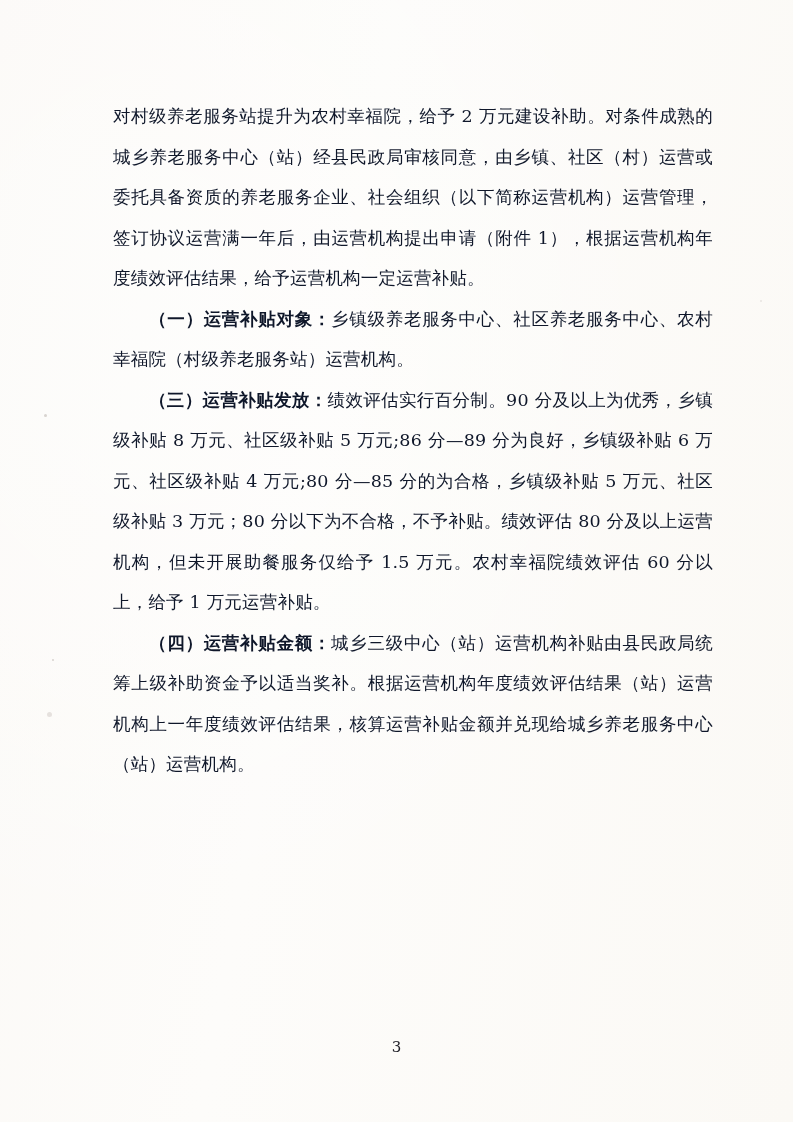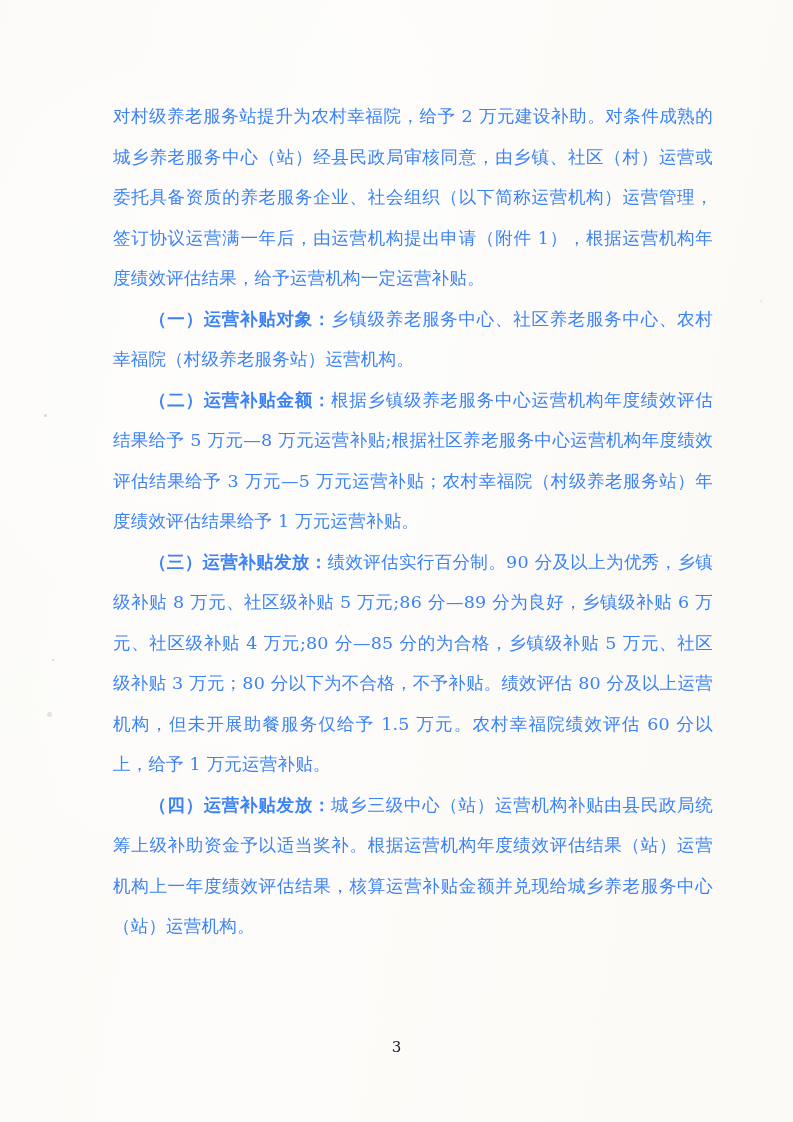--- a/index.html
+++ b/index.html
@@ -29,21 +29,21 @@
   .content {
     position: absolute;
     left: 113px;
     top: 96px;
     width: 600px;
   }
   p {
     margin: 0;
     font-size: 17.5px;
     line-height: 40.5px;
-    color: #3b82f6;
+    color: #0f172a;
     text-align: justify;
     text-justify: inter-ideograph;
     letter-spacing: 0.2px;
   }
   p.indent {
     text-indent: 36px;
   }
   .lead {
     font-weight: bold;
     margin-top: 10px;
@@ -85,29 +85,26 @@
   <div class="content">
 
     <p>
       <span>对村级养老服务站提升为农村幸福院，给予 2 万元建设补助。对条件成熟的城乡养老服务中心（站）经县民政局审核同意，由乡镇、社区（村）运营或委托具备资质的养老服务企业、社会组织（以下简称运营机构）运营管理，签订协议运营满一年后，由运营机构提出申请（附件 1），根据运营机构年度绩效评估结果，给予运营机构一定运营补贴。</span>
     </p>
 
     <p class="indent">
       <span class="lead">（一）运营补贴对象：</span><span>乡镇级养老服务中心、社区养老服务中心、农村幸福院（村级养老服务站）运营机构。</span>
     </p>
 
-    <p class="indent">
-      <span class="lead">（二）运营补贴金额：</span><span>根据乡镇级养老服务中心运营机构年度绩效评估结果给予 5 万元—8 万元运营补贴;根据社区养老服务中心运营机构年度绩效评估结果给予 3 万元—5 万元运营补贴；农村幸福院（村级养老服务站）年度绩效评估结果给予 1 万元运营补贴。</span>
-    </p>
 
     <p class="indent">
       <span class="lead">（三）运营补贴发放：</span><span>绩效评估实行百分制。90 分及以上为优秀，乡镇级补贴 8 万元、社区级补贴 5 万元;86 分—89 分为良好，乡镇级补贴 6 万元、社区级补贴 4 万元;80 分—85 分的为合格，乡镇级补贴 5 万元、社区级补贴 3 万元；80 分以下为不合格，不予补贴。绩效评估 80 分及以上运营机构，但未开展助餐服务仅给予 1.5 万元。农村幸福院绩效评估 60 分以上，给予 1 万元运营补贴。</span>
     </p>
 
     <p class="indent">
-      <span class="lead">（四）运营补贴发放：</span><span>城乡三级中心（站）运营机构补贴由县民政局统筹上级补助资金予以适当奖补。根据运营机构年度绩效评估结果（站）运营机构上一年度绩效评估结果，核算运营补贴金额并兑现给城乡养老服务中心（站）运营机构。</span>
+      <span class="lead">（四）运营补贴金额：</span><span>城乡三级中心（站）运营机构补贴由县民政局统筹上级补助资金予以适当奖补。根据运营机构年度绩效评估结果（站）运营机构上一年度绩效评估结果，核算运营补贴金额并兑现给城乡养老服务中心（站）运营机构。</span>
     </p>
 
   </div>
 
   <div class="pagenum">3</div>
 
 </div>
 
 </body></html>

